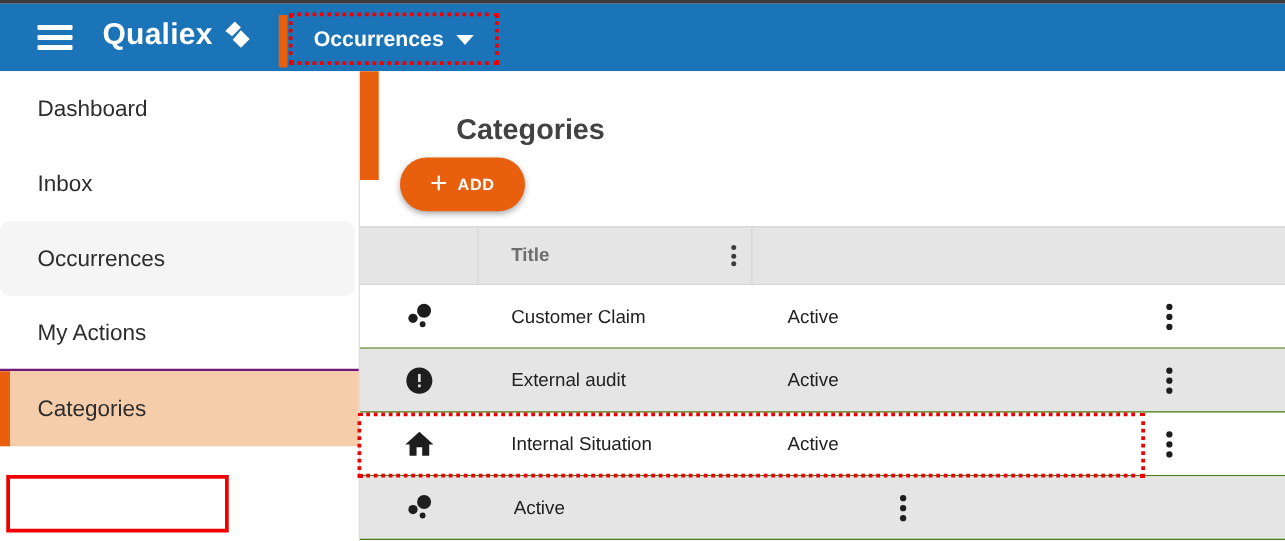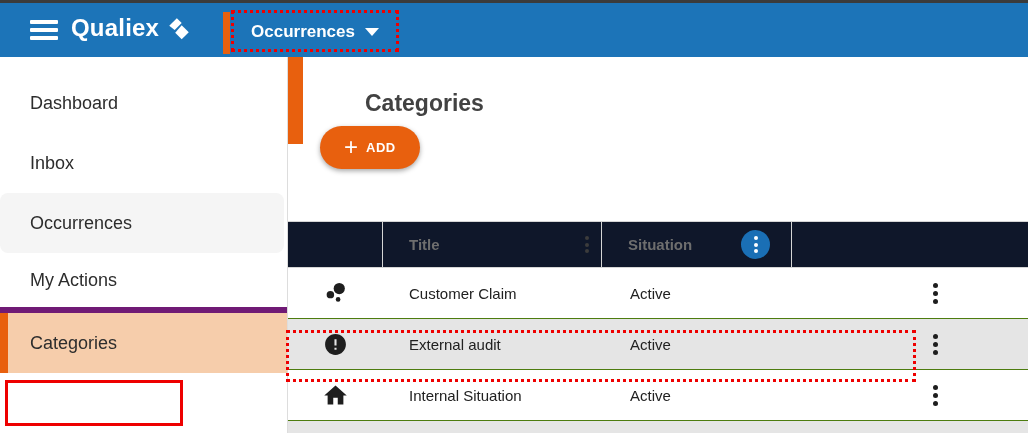--- a/index.html
+++ b/index.html
@@ -6,54 +6,54 @@
   body { font-family:"Liberation Sans","DejaVu Sans",sans-serif; background:#ffffff; }
   .stage { position:relative; width:1028px; height:433px; overflow:hidden; background:#fff; }
 
   
   .top-strip { position:absolute; left:0; top:0; width:1028px; height:3px; background:#3b3b3b; }
 
   
   .appbar { position:absolute; left:0; top:3px; width:1028px; height:54px; background:#1c74b8; }
   .hamburger { position:absolute; left:30px; top:17px; width:28px; height:20px; cursor:pointer; }
   .hamburger span { display:block; height:4px; background:#fff; border-radius:1px; margin-bottom:4px; }
-  .brand { position:absolute; left:71px; top:11px; display:flex; align-items:flex-end; gap:7px; }
+  .brand { position:absolute; left:82px; top:11px; display:flex; align-items:center; gap:7px; }
   .brand-text { color:#fff; font-size:24px; font-weight:bold; letter-spacing:0.2px; }
   .brand-mark { width:26px; height:26px; }
   .nav-divider { position:absolute; left:223px; top:9px; width:7px; height:42px; background:#e8600e; }
   .nav-dropdown { position:absolute; left:233px; top:8px; width:164px; height:42px;
                   display:flex; align-items:center; justify-content:center; gap:10px; cursor:pointer; }
   .nav-dropdown-label { color:#fff; font-size:17px; font-weight:bold; }
   .caret-down { width:0; height:0; border-left:7px solid transparent; border-right:7px solid transparent;
                 border-top:8px solid #fff; }
 
   
   .sidebar { position:absolute; left:0; top:57px; width:288px; height:376px; background:#fff;
-             border-right:1px solid #ddd; padding-top:16px; }
+             border-right:1px solid #ddd; }
   .side-item { height:60px; display:flex; align-items:center; padding-left:30px;
                font-size:18px; color:#2d2d2d; cursor:pointer; }
   .side-item.hl { background:#f5f5f5; border-radius:8px; width:284px; }
-  .side-item.with-divider { border-bottom:6px solid #701a75; }
+  .side-item.with-divider { border-bottom:2px solid #701a75; }
   .side-item.active { background:#f6cdab; border-left:8px solid #e8600e; padding-left:22px; }
 
   
   .main { position:absolute; left:288px; top:57px; width:740px; height:376px; background:#fff; }
   .orange-accent { position:absolute; left:0; top:0; width:15px; height:87px; background:#e8600e; }
   .page-title { position:absolute; left:77px; top:33px; font-size:23px; color:#424242; }
   .add-btn { position:absolute; left:32px; top:69px; height:43px; padding:0 24px;
              background:#e8600e; border:none; border-radius:22px; color:#fff;
              display:flex; align-items:center; gap:8px; cursor:pointer;
              box-shadow:0 2px 5px rgba(0,0,0,0.35); }
   .add-plus { font-size:24px; font-weight:normal; line-height:1; margin-top:-2px; }
   .add-label { font-size:13px; font-weight:bold; letter-spacing:0.5px; }
 
   
   .table { position:absolute; left:0; top:124px; width:740px; }
   .t-row { display:grid; grid-template-columns:95px 219px 190px 236px; align-items:center; }
-  .t-head { height:47px; background:#0f172a; border-top:1px solid #d5d5d5; border-bottom:1px solid #d5d5d5;margin-top:40px; }
+  .t-head { height:47px; background:#e5e5e5; border-top:1px solid #d5d5d5; border-bottom:1px solid #d5d5d5; }
   .t-head .cell { height:100%; display:flex; align-items:center; }
   .t-head .cell.bordered { border-right:1px solid #d5d5d5; }
   .head-label { font-size:15px; font-weight:bold; color:#6e6e6e; padding-left:26px; }
   .t-body-row { height:51px; border-bottom:1px solid #4d7c0f; }
   .t-body-row.zebra { background:#e5e5e5; }
   .cell-icon { display:flex; justify-content:center; }
   .cell-title { font-size:15px; color:#212121; padding-left:26px; }
   .cell-situation { font-size:15px; color:#212121; padding-left:28px; }
 
   
@@ -122,28 +122,20 @@
       <div class="t-row t-head">
         <div class="cell bordered"></div>
         <div class="cell bordered">
           <span class="head-label">Title</span>
           <span class="kebab small">
               <i></i>
               <i></i>
               <i></i>
             </span>
         </div>
-        <div class="cell bordered">
-          <span class="head-label">Situation</span>
-          <span class="filter-badge">
-              <i></i>
-              <i></i>
-              <i></i>
-            </span>
-        </div>
         <div class="cell"></div>
       </div>
 
       <div class="t-row t-body-row">
         <div class="cell-icon">
           <svg width="28" height="28" viewBox="0 0 24 24" fill="#1e1e1e">
             <circle cx="7.2" cy="13.4" r="3.2"></circle>
               <circle cx="13.8" cy="17.5" r="2"></circle>
               <circle cx="14.8" cy="8.2" r="4.8"></circle>
           </svg>

